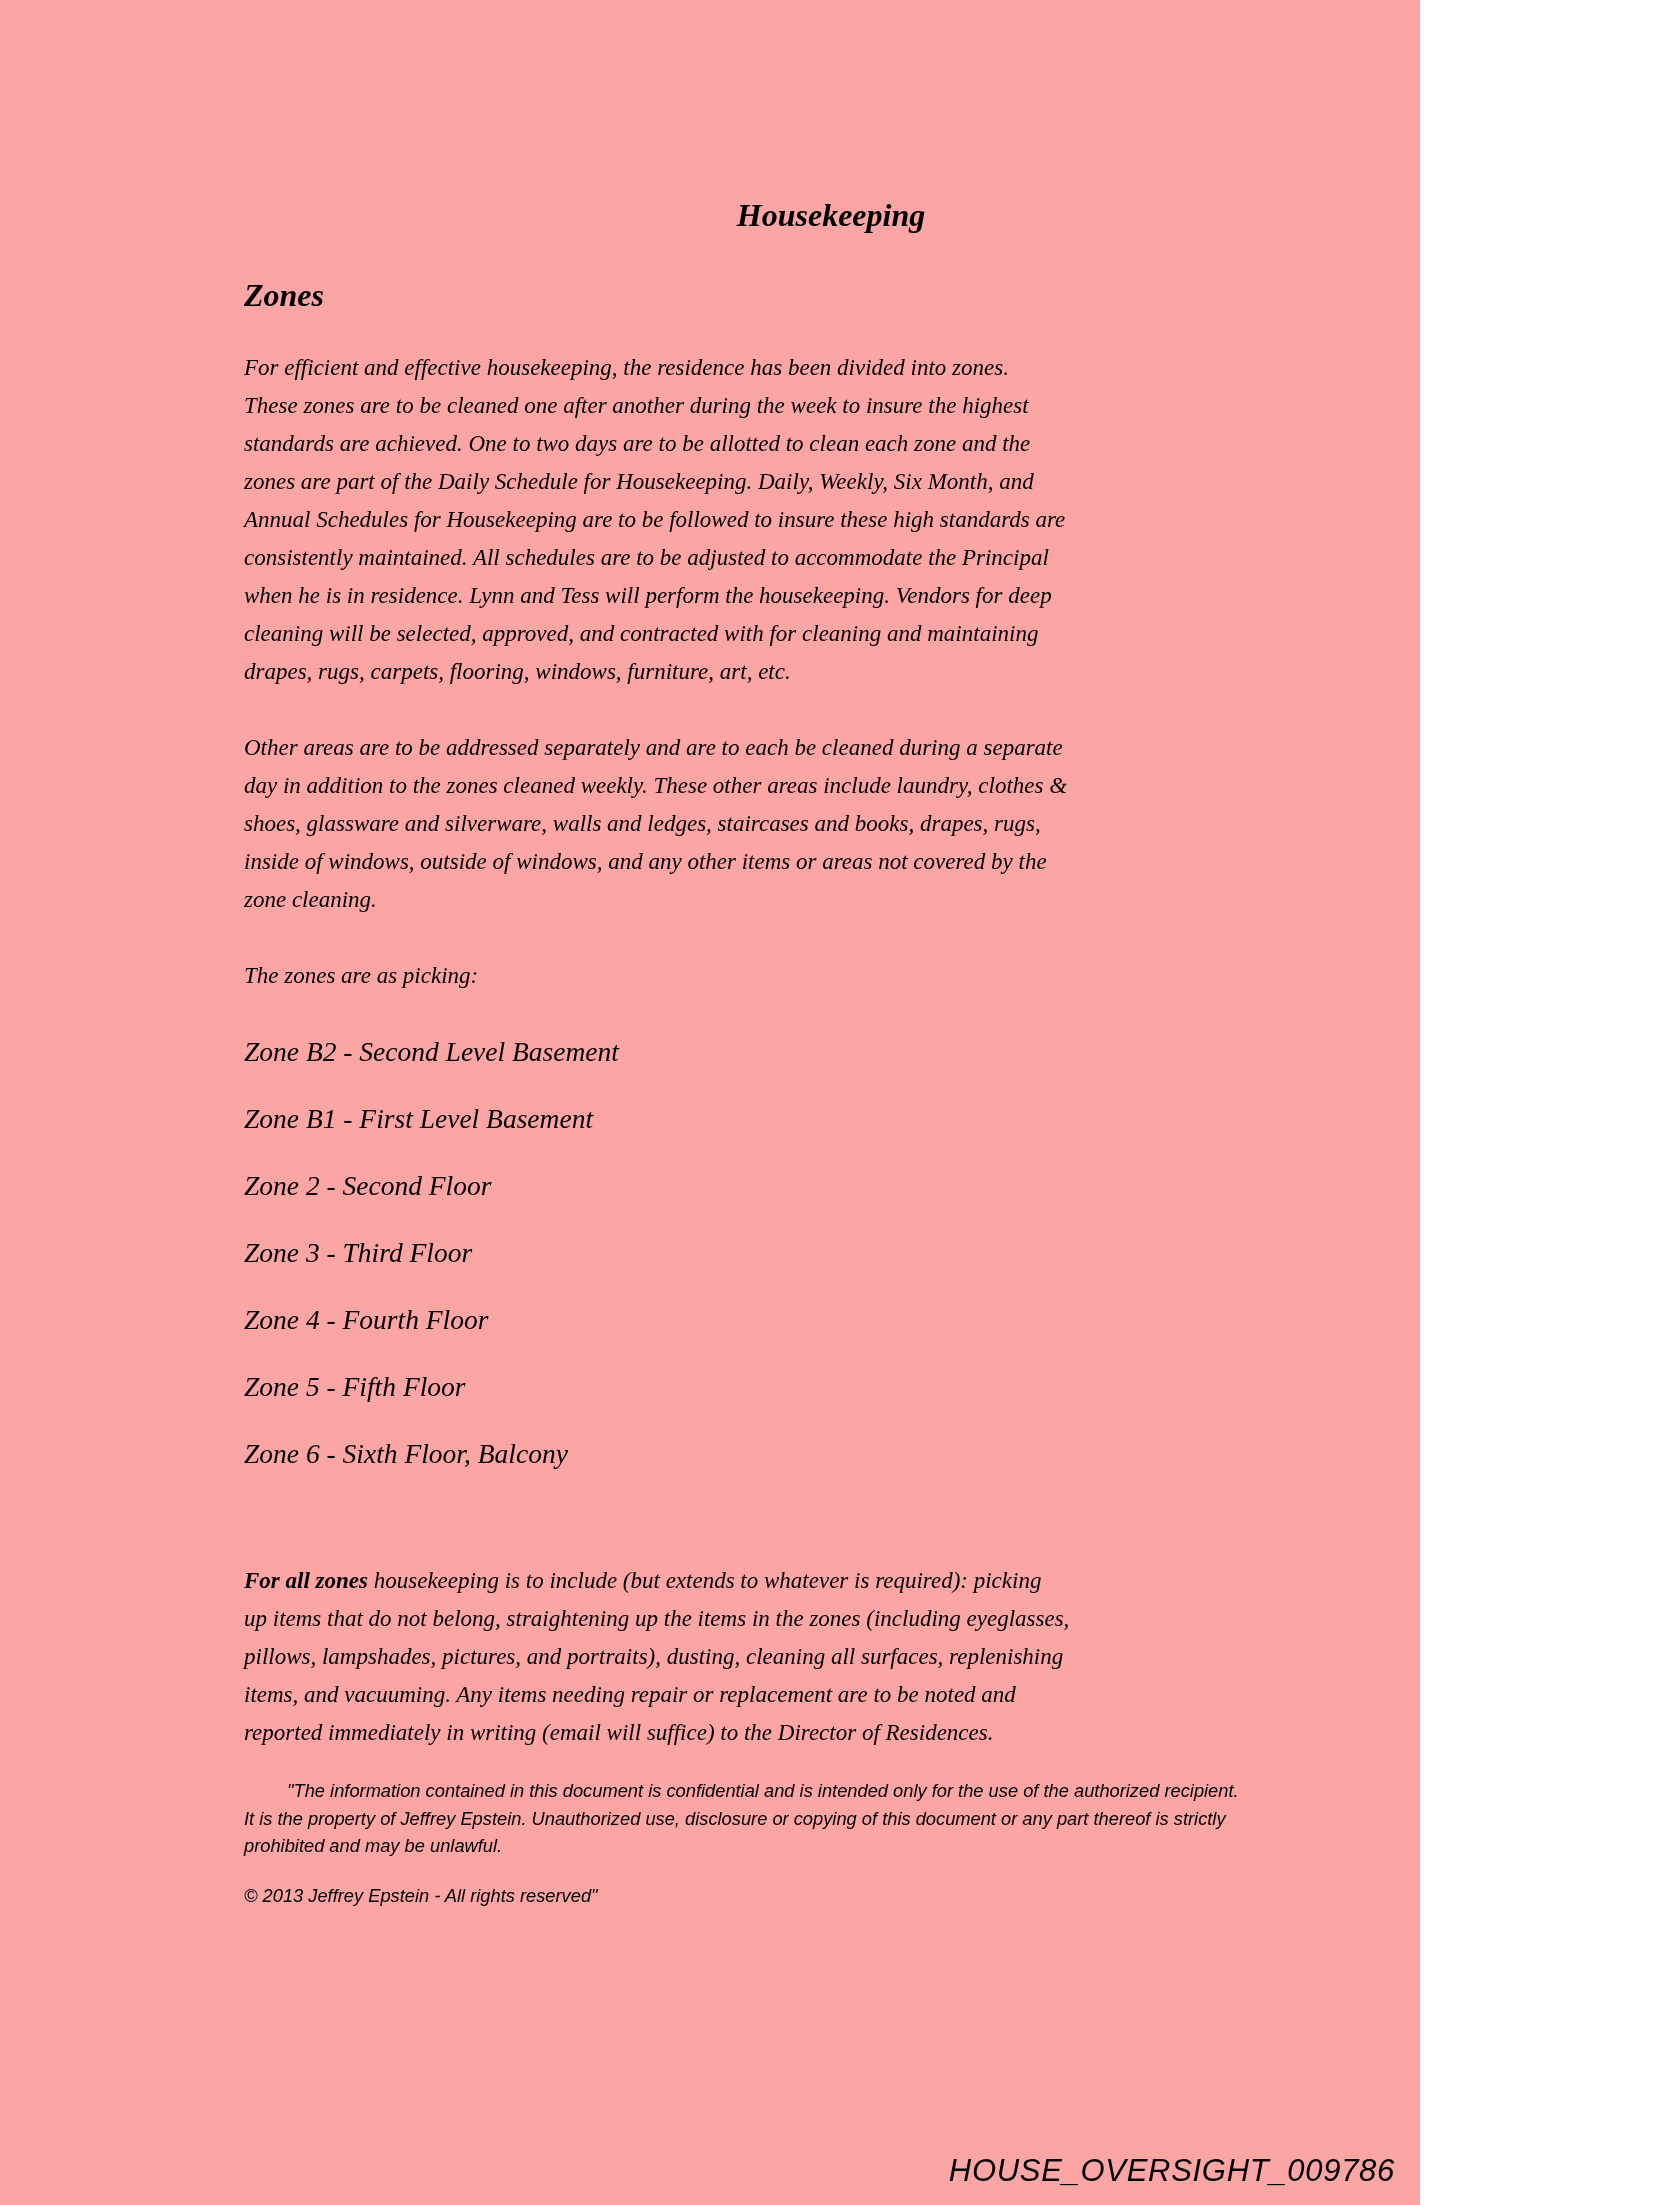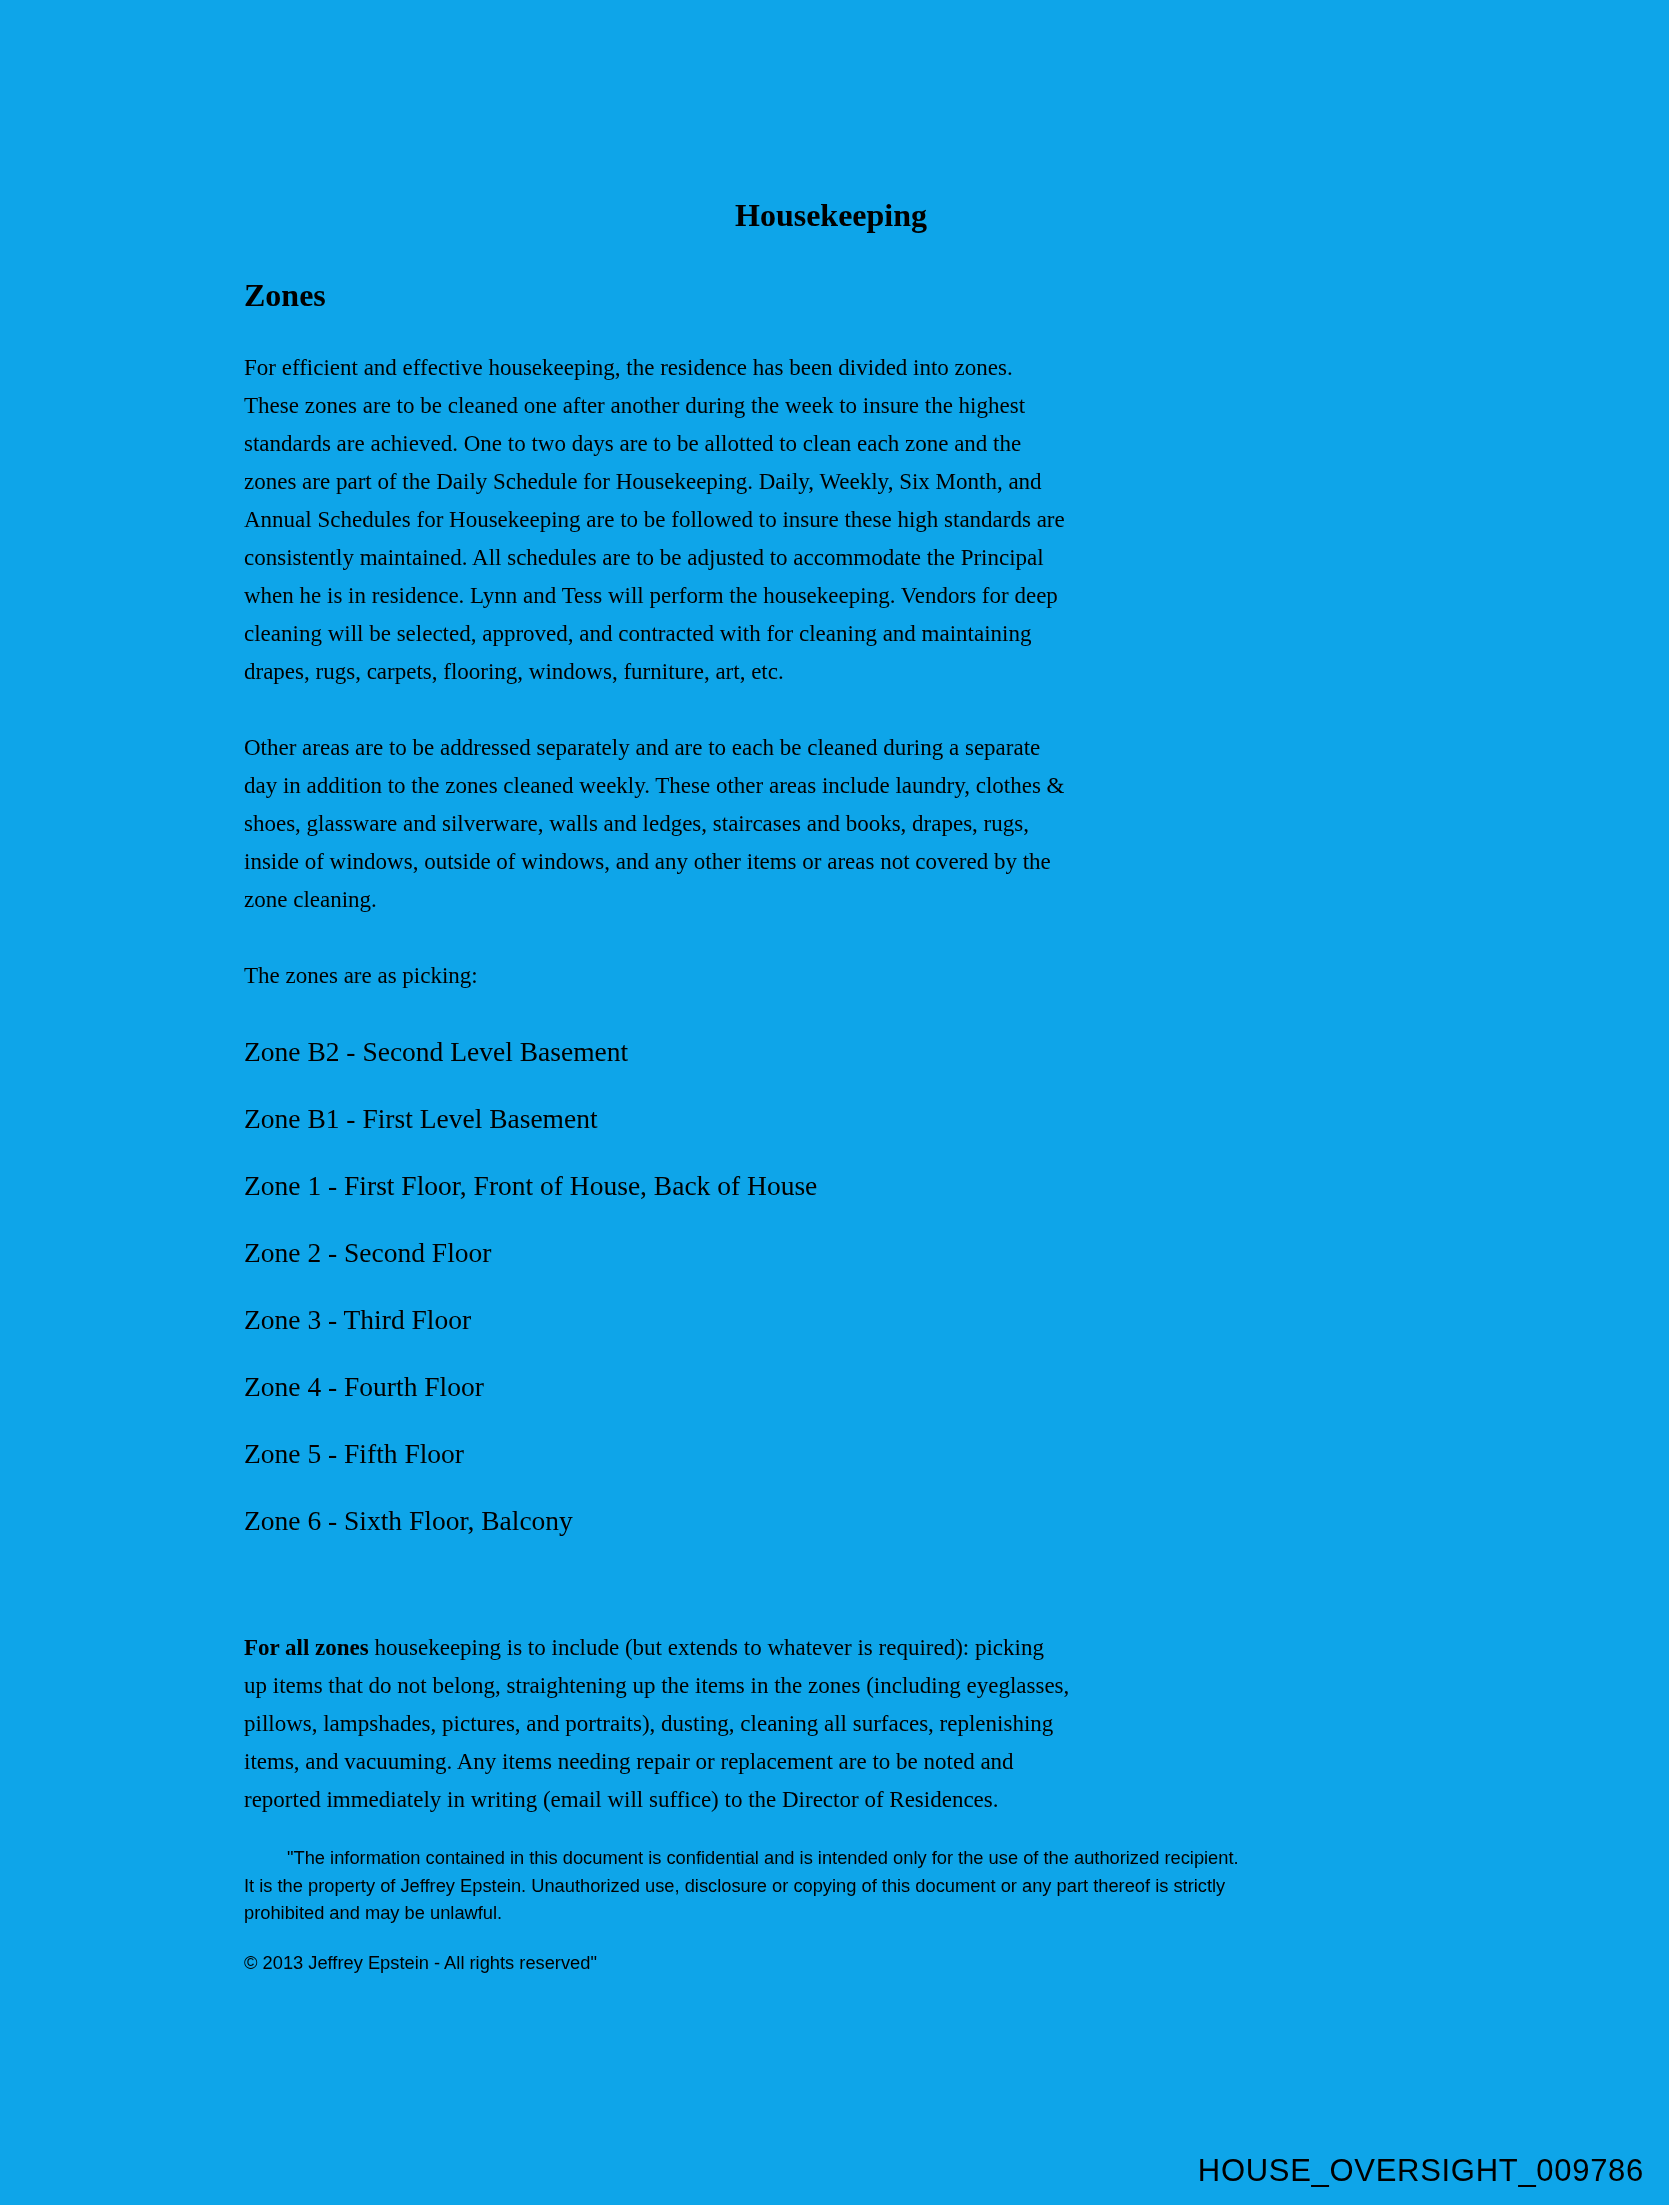--- a/index.html
+++ b/index.html
@@ -2,26 +2,27 @@
 <html style="font-size:10.5px"><head>
 <meta charset="utf-8">
 <style>
   html, body {
     margin: 0;
     padding: 0;
     background: #ffffff;
   }
   .page {
     position: relative;
-    width: 1669px;
+    width: 1420px;
     height: 2205px;
-    background: #0ea5e9;
+    background: #fca5a5;
     color: #000000;
     font-family: "Liberation Serif", serif;
     overflow: hidden;
+    font-style: italic;
   }
   .content {
     position: absolute;
     left: 244px;
     top: 196px;
     width: 1198px;
   }
   .doc-title {
     font-size: 32px;
     font-weight: bold;
@@ -101,21 +102,20 @@
     <p class="body-para">Other areas are to be addressed separately and are to each be cleaned during a separate
 day in addition to the zones cleaned weekly. These other areas include laundry, clothes &amp;
 shoes, glassware and silverware, walls and ledges, staircases and books, drapes, rugs,
 inside of windows, outside of windows, and any other items or areas not covered by the
 zone cleaning.</p>
 
     <p class="body-para">The zones are as picking:</p>
 
     <p class="zone-item">Zone B2 - Second Level Basement</p>
     <p class="zone-item">Zone B1 - First Level Basement</p>
-    <p class="zone-item">Zone 1 - First Floor, Front of House, Back of House</p>
     <p class="zone-item">Zone 2 - Second Floor</p>
     <p class="zone-item">Zone 3 - Third Floor</p>
     <p class="zone-item">Zone 4 - Fourth Floor</p>
     <p class="zone-item">Zone 5 - Fifth Floor</p>
     <p class="zone-item">Zone 6 - Sixth Floor, Balcony</p>
 
     <p class="body-para final-para"><span class="bold-lead">For all zones</span><span> housekeeping is to include (but extends to whatever is required): picking
 up items that do not belong, straightening up the items in the zones (including eyeglasses,
 pillows, lampshades, pictures, and portraits), dusting, cleaning all surfaces, replenishing
 items, and vacuuming. Any items needing repair or replacement are to be noted and

